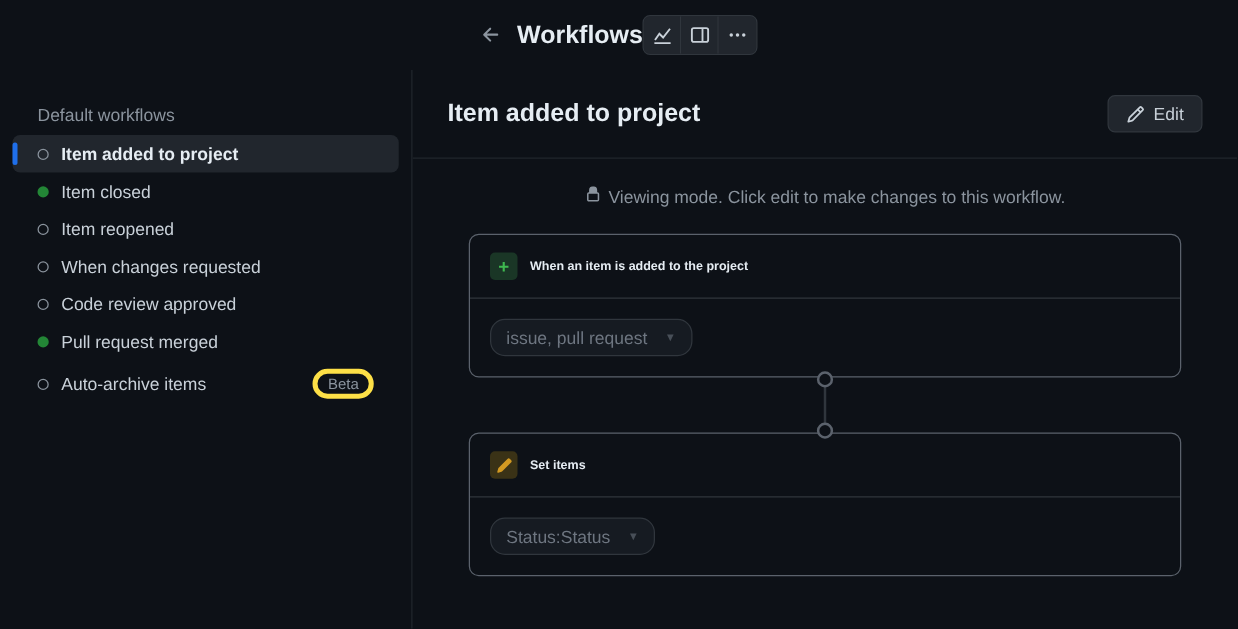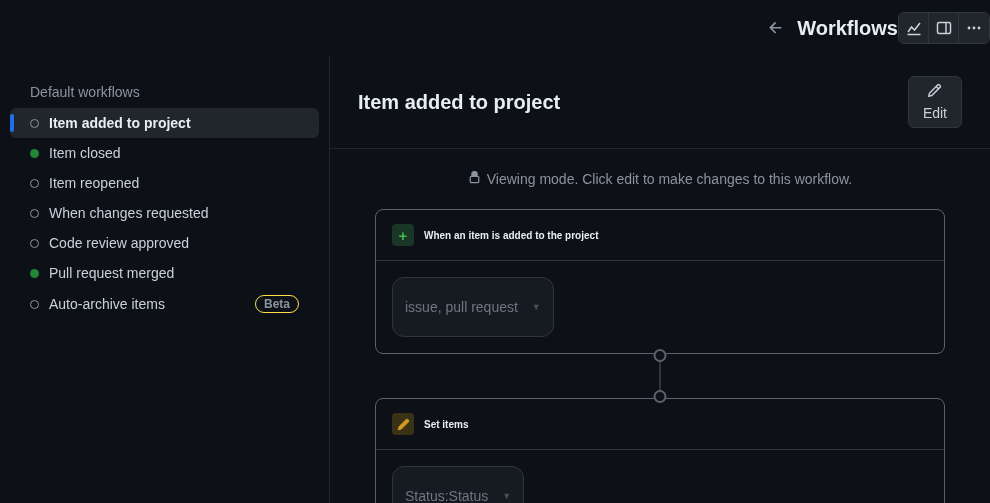--- a/index.html
+++ b/index.html
@@ -12,22 +12,22 @@
       color: #c9d1d9;
       font-family: -apple-system, BlinkMacSystemFont, "Segoe UI", Helvetica, Arial, sans-serif;
       font-size: 14px;
       width: 990px;
       height: 503px;
       overflow: hidden;
     }
     .header {
       display: flex;
       align-items: center;
-      justify-content: flex-end;
-      padding: 12px 0;
+      justify-content: center;
+      padding: 12px 12px;
       height: 56px;
     }
     .header-left {
       display: flex;
       align-items: center;
       gap: 12px;
     }
     .back-btn {
       display: flex;
       align-items: center;
@@ -126,24 +126,24 @@
     }
     .status-dot.on {
       background: #238636;
     }
     .sidebar-label {
       flex: 1;
     }
     .beta-badge {
       font-size: 12px;
       color: #8b949e;
-      border: 1px solid #fde047;
+      border: 4px solid #fde047;
       border-radius: 20px;
       padding: 1px 8px;
-      font-weight: 700;
+      font-weight: 400;
     }
     .main {
       flex: 1;
       display: flex;
       flex-direction: column;
       overflow: auto;
     }
     .main-header {
       display: flex;
       align-items: center;
@@ -161,21 +161,20 @@
       align-items: center;
       gap: 7px;
       padding: 6px 14px;
       border: 1px solid #30363d;
       border-radius: 6px;
       background: #21262d;
       color: #c9d1d9;
       cursor: pointer;
       font-size: 14px;
       font-weight: 500;
-      flex-direction: column;
     }
     .viewing-mode {
       display: flex;
       align-items: flex-start;
       justify-content: center;
       gap: 6px;
       padding: 22px 0;
       color: #8b949e;
       font-size: 14px;
     }
@@ -222,21 +221,21 @@
       color: #e6edf3;
       font-size: 10px;
     }
     .card-body {
       padding: 16px;
     }
     .pill {
       display: inline-flex;
       align-items: center;
       gap: 14px;
-      padding: 21px 12px;
+      padding: 6px 12px;
       border: 1px solid #30363d;
       border-radius: 12px;
       color: #6e7681;
       font-size: 14px;
       background: #161b22;
     }
     .pill-caret {
       color: #484f58;
       font-size: 9px;
     }

